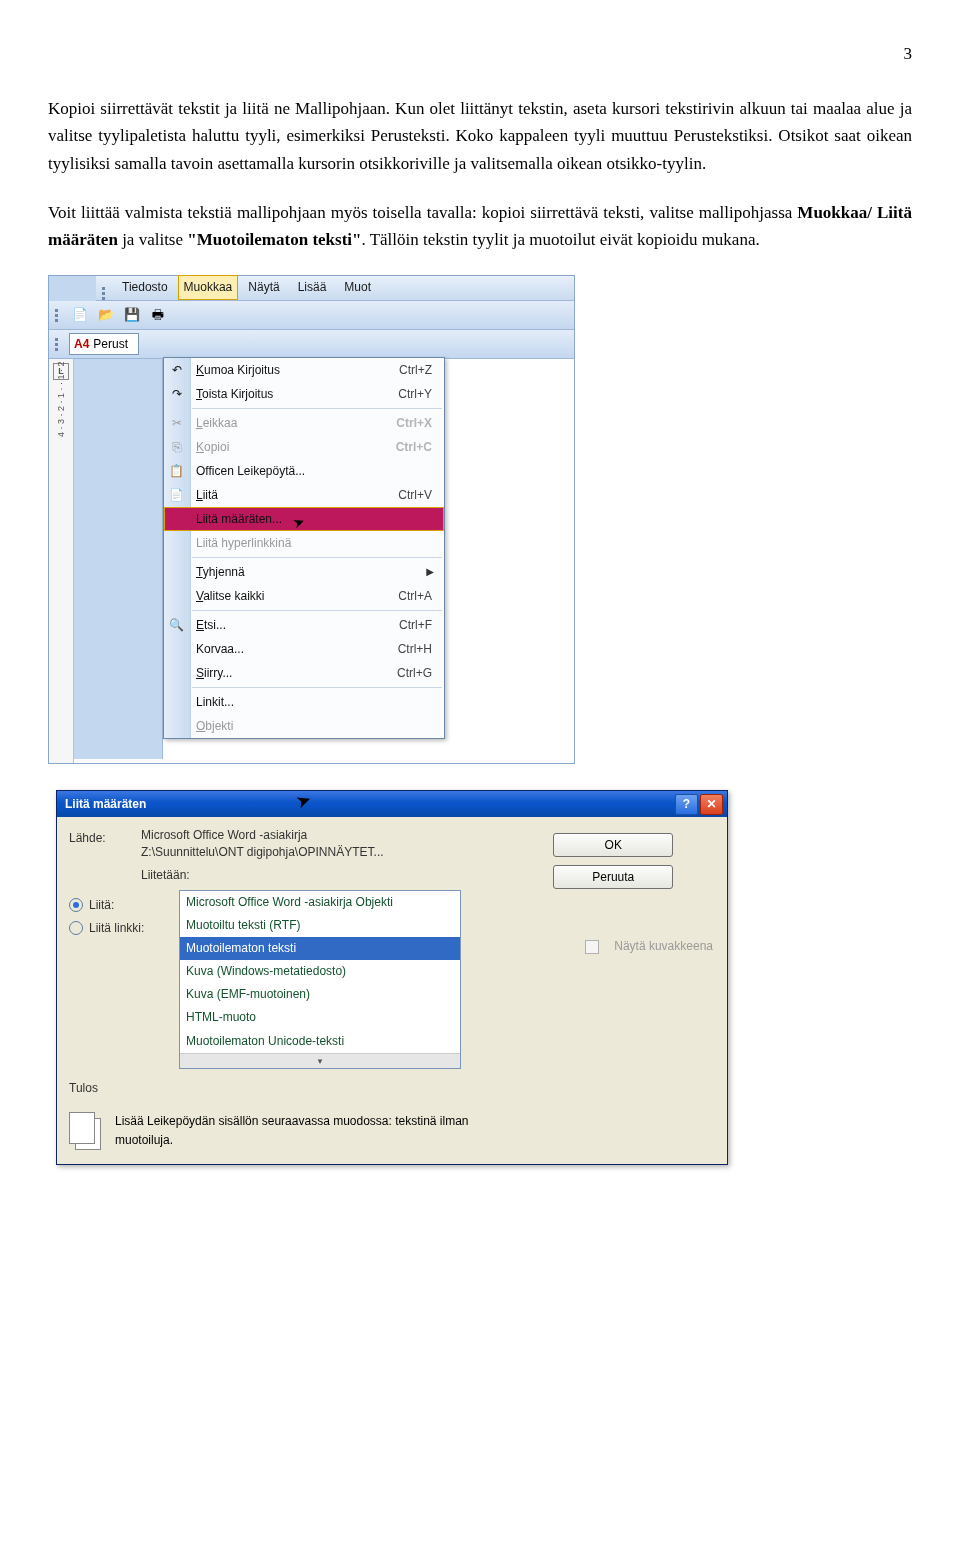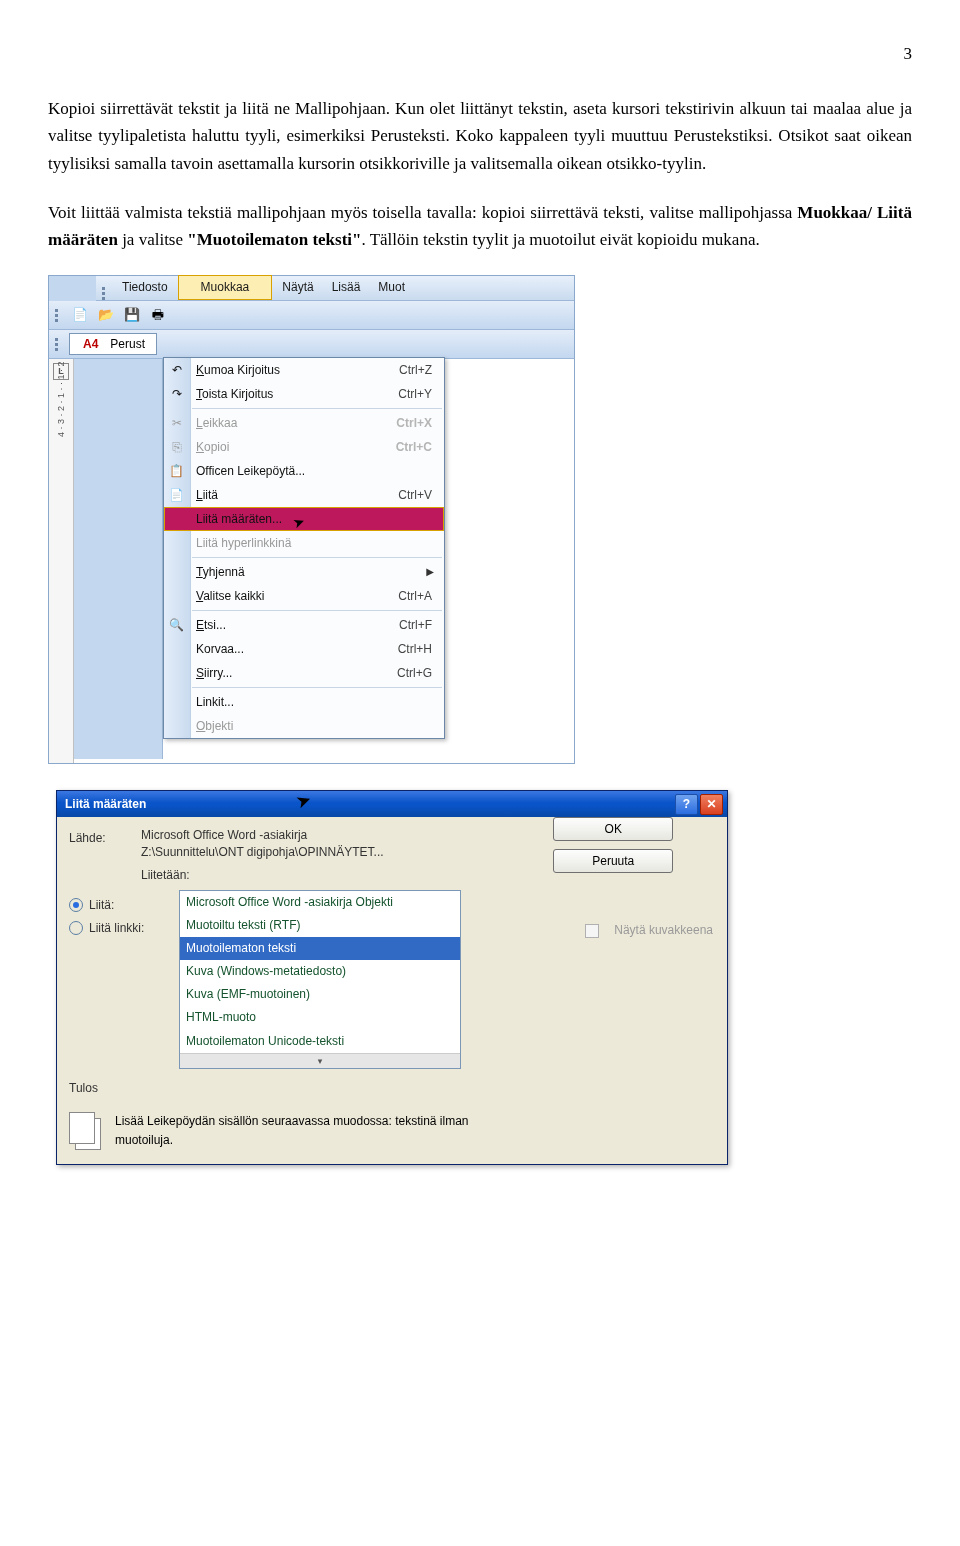--- a/index.html
+++ b/index.html
@@ -44,41 +44,41 @@
   .grip { width: 8px; display:flex; flex-direction:column; gap:2px; margin-right:2px;}
   .grip span{ width:3px;height:3px;background:#6f87a7;display:block;}
   .menuitem {
     padding: 3px 8px;
     color: #1a1a1a;
     cursor: default;
   }
   .menuitem.active {
     background: #fdeeb3;
     border: 1px solid #d8a100;
-    padding: 2px 22px;
+    padding: 2px 5px;
   }
   .toolbar-row {
     display: flex;
     align-items: center;
     height: 28px;
     padding-left: 6px;
     gap: 4px;
     background: linear-gradient(#e4edf9,#c3d7ef);
     border-bottom: 1px solid #9cb7d7;
   }
   .tool-icon {
     width: 20px; height: 20px;
     display:flex; align-items:center; justify-content:center;
     border:1px solid transparent;
     font-size:13px;
   }
   .style-box {
     display:flex; align-items:center;
     background:#fff; border:1px solid #7a97b8;
-    height:20px; padding:0 13px; font-size:12px; gap:12px;
+    height:20px; padding:0 4px; font-size:12px; gap:4px;
     width:60px;
   }
   .style-A4 { font-weight:bold; color:#b00; }
   .sub-row {
     display:flex; align-items:flex-start;
     background:#fff;
   }
   .ruler-col {
     width:24px;
     background:#f6f6f6;
@@ -201,21 +201,21 @@
     font-size:12px;
   }
   .listbox .opt { padding:2px 6px; color:#14532d;}
   .listbox .opt.selected { background:#316ac5; color:#fff;}
   .listbox .scroll-affordance{
     display:flex; align-items:center; justify-content:center;
     background:#e6e6e6; color:#555; height:14px; font-size:9px;
     border-top:1px solid #ccc;
   }
   .dlg-buttons {
-    position:absolute; right:14px; top:0;
+    position:absolute; right:14px; top:16px;
     display:flex; flex-direction:column; gap:8px;
   }
   .dlg-btn {
     width:118px; height:22px;
     background: linear-gradient(#fdfdfd,#e7e7e0);
     border:1px solid #707070;
     border-radius:3px;
     display:flex; align-items:center; justify-content:center;
     color:#000;
   }

